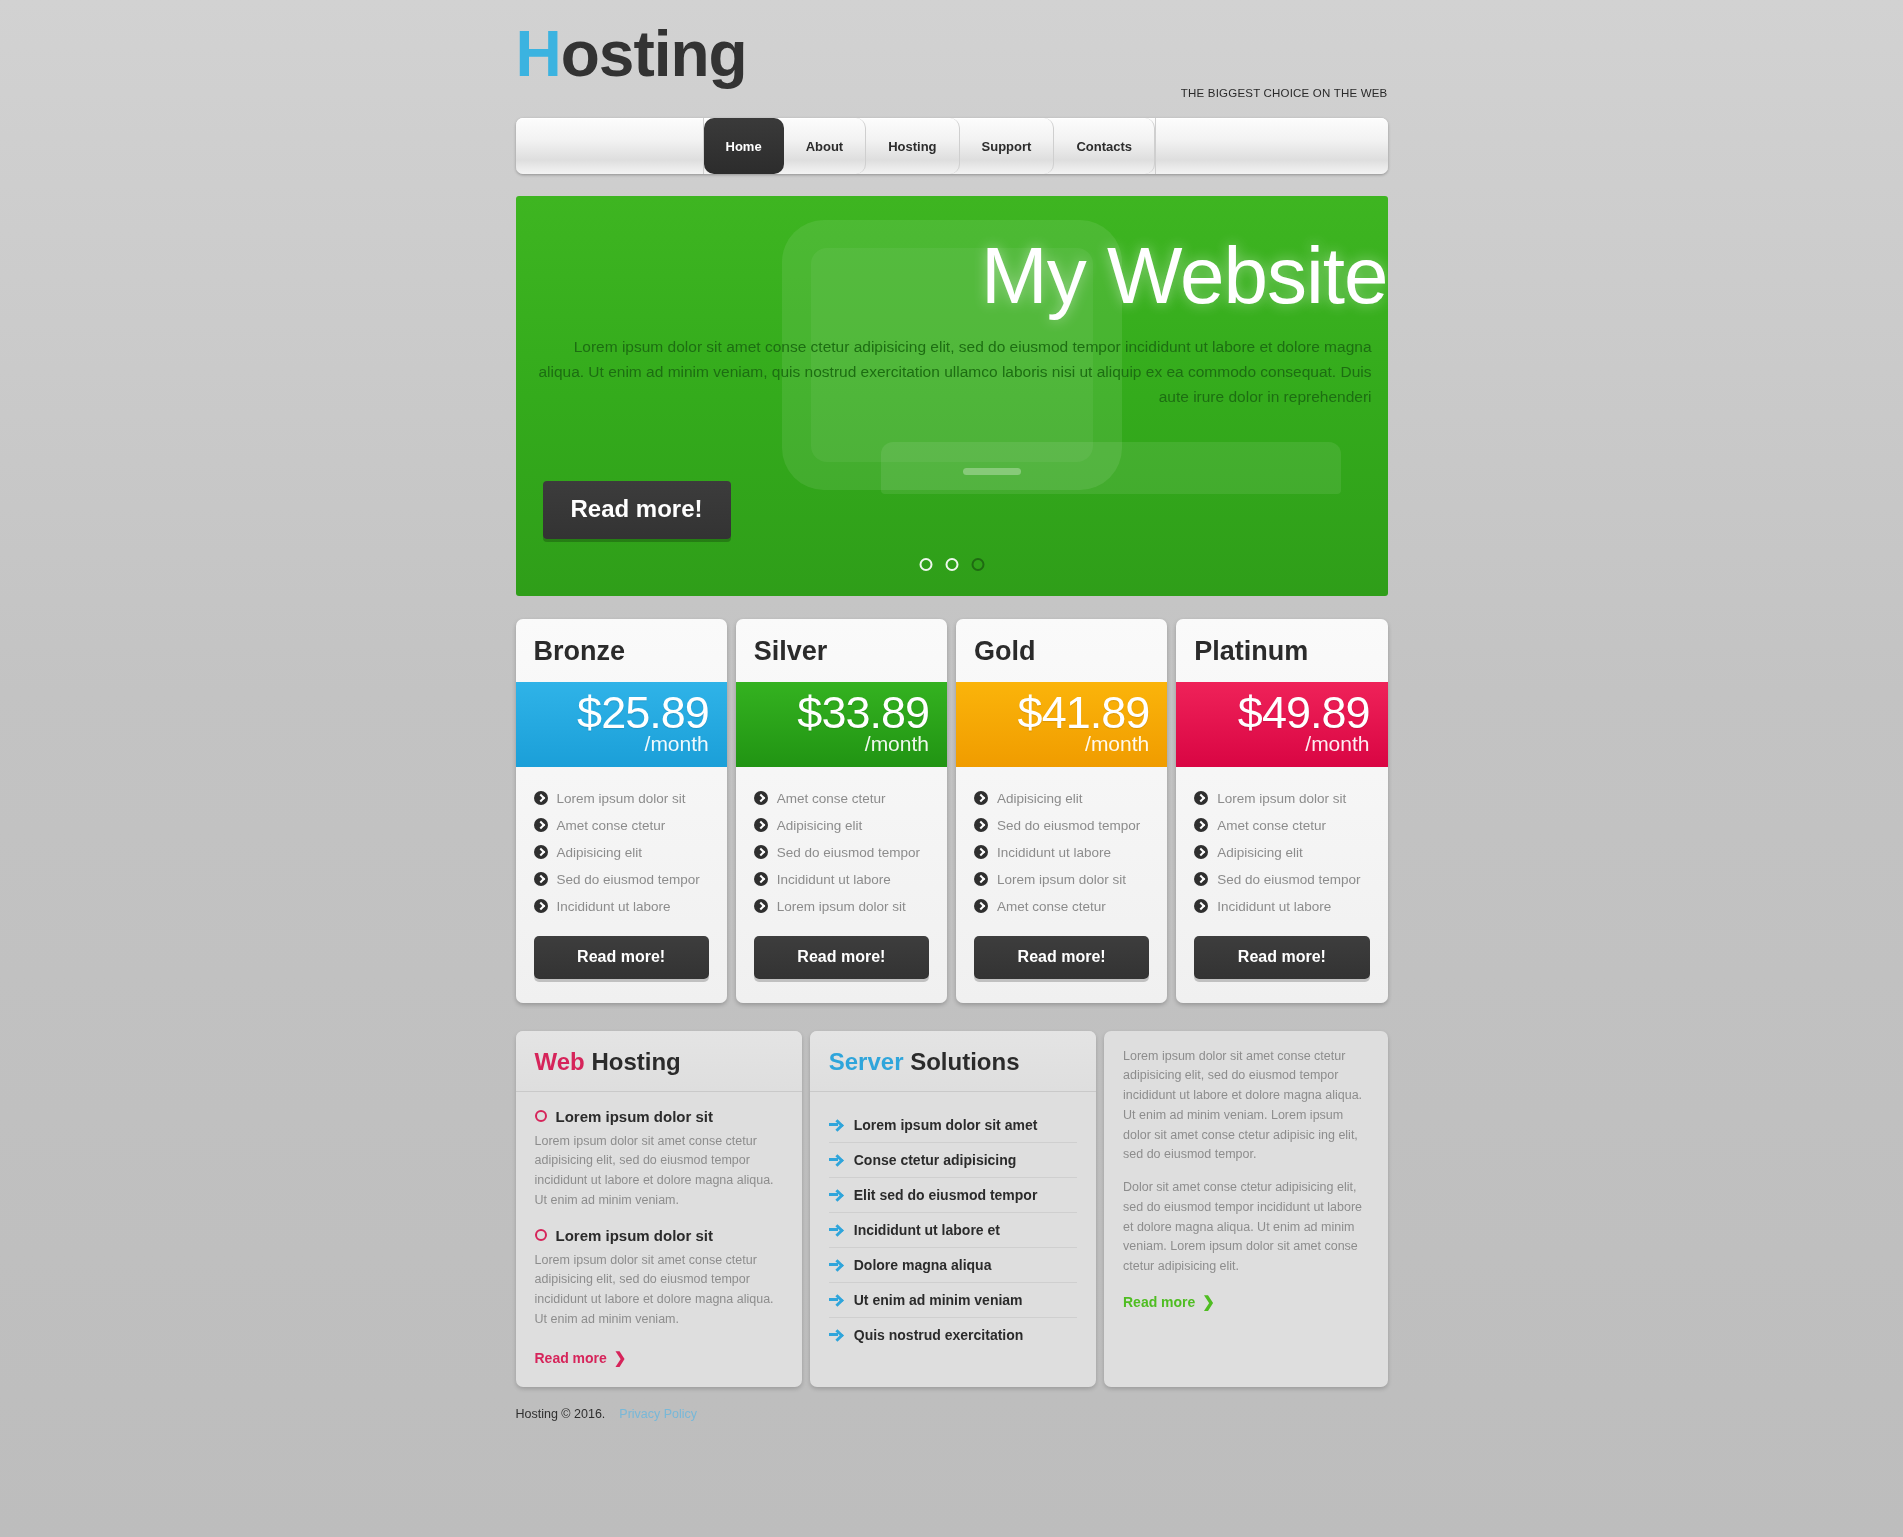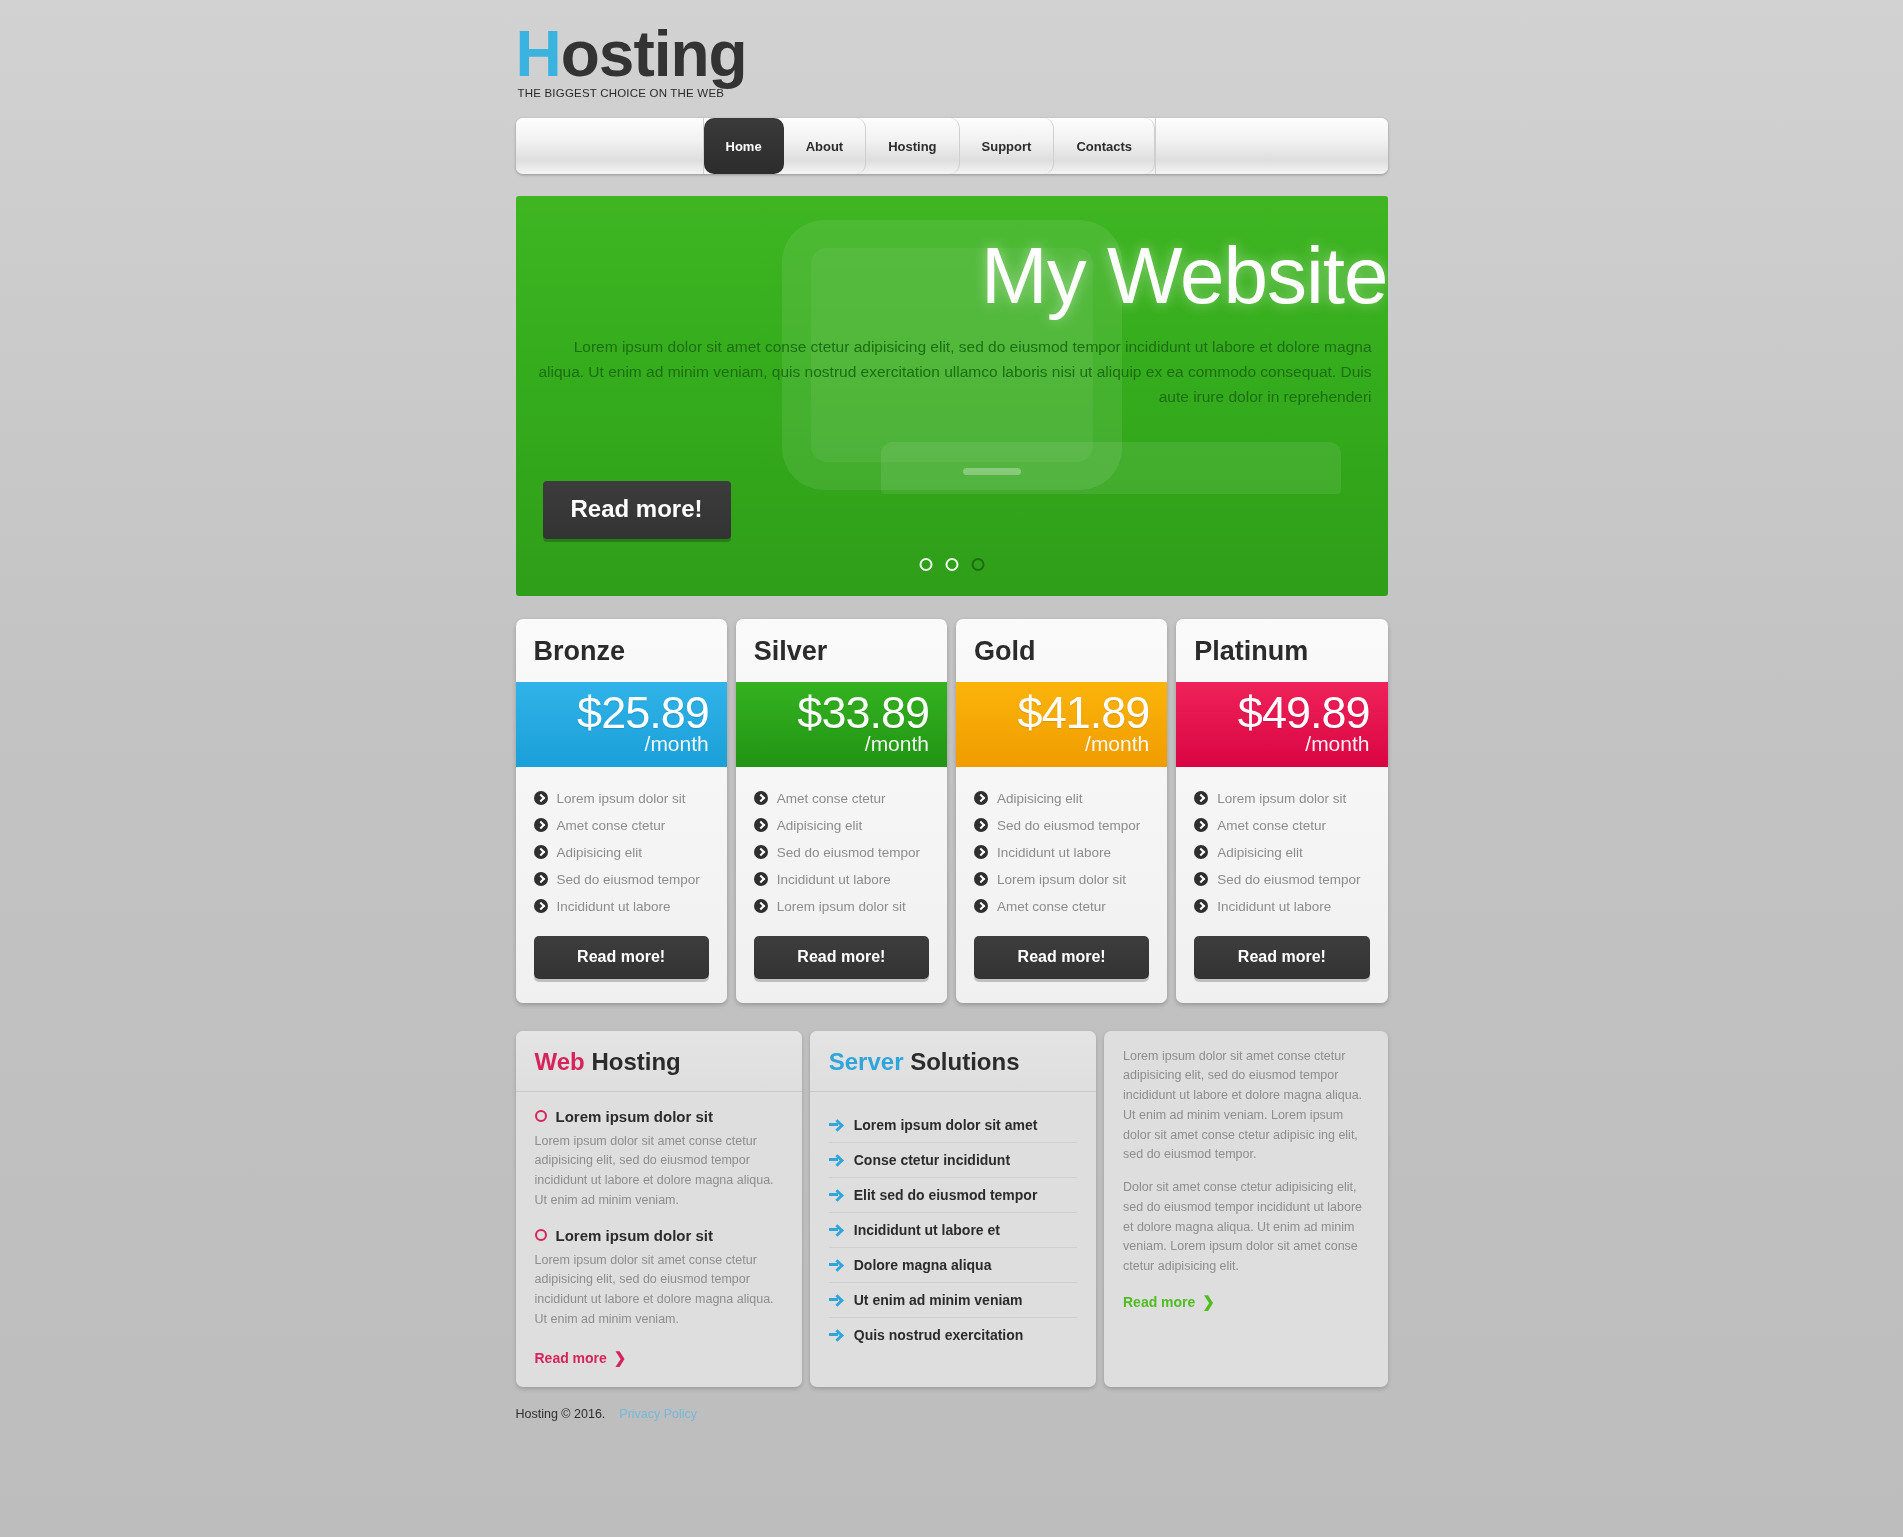--- a/index.html
+++ b/index.html
@@ -26,20 +26,21 @@
     line-height: 1.0;
     font-family: "Liberation Sans", sans-serif;
   }
   .logo .logo-h { color: #3bb3e0; }
   .tagline {
     font-size: 11.5px;
     letter-spacing: 0.2px;
     color: #2a2a2a;
     margin-top: 1px;
     margin-left: 2px;
+    text-align: right;
   }
 
   
   .nav {
     margin-top: 19px;
     height: 56px;
     border-radius: 7px;
     background: linear-gradient(180deg, #fdfdfd 0%, #f2f2f2 40%, #dedede 75%, #f4f4f4 100%);
     box-shadow: 0 1px 3px rgba(0,0,0,0.30), inset 0 1px 0 #ffffff;
     display: flex;
@@ -569,21 +570,21 @@
       <div class="col col-server">
         <div class="col-head"><span class="accent-blue">Server</span><span> Solutions</span></div>
         <div class="col-body">
           <ul class="srv-list">
             <li>
                 <span class="srv-arrow"></span>
                 <span>Lorem ipsum dolor sit amet</span>
               </li>
             <li>
                 <span class="srv-arrow"></span>
-                <span>Conse ctetur incididunt</span>
+                <span>Conse ctetur adipisicing</span>
               </li>
             <li>
                 <span class="srv-arrow"></span>
                 <span>Elit sed do eiusmod tempor</span>
               </li>
             <li>
                 <span class="srv-arrow"></span>
                 <span>Incididunt ut labore et</span>
               </li>
             <li>

